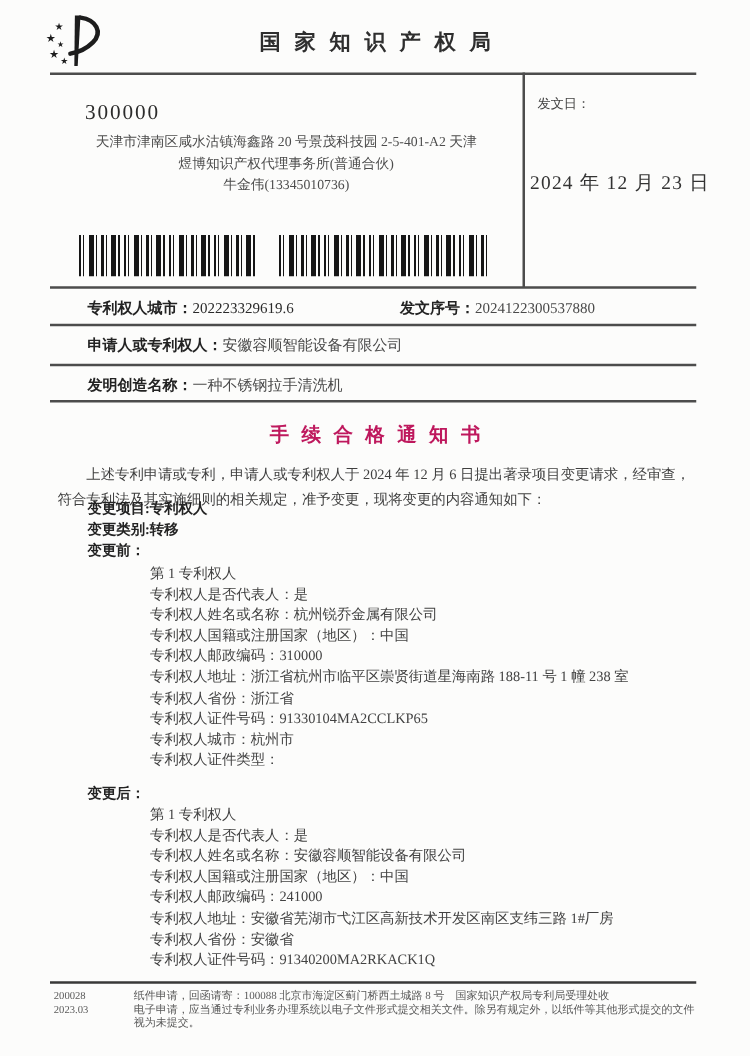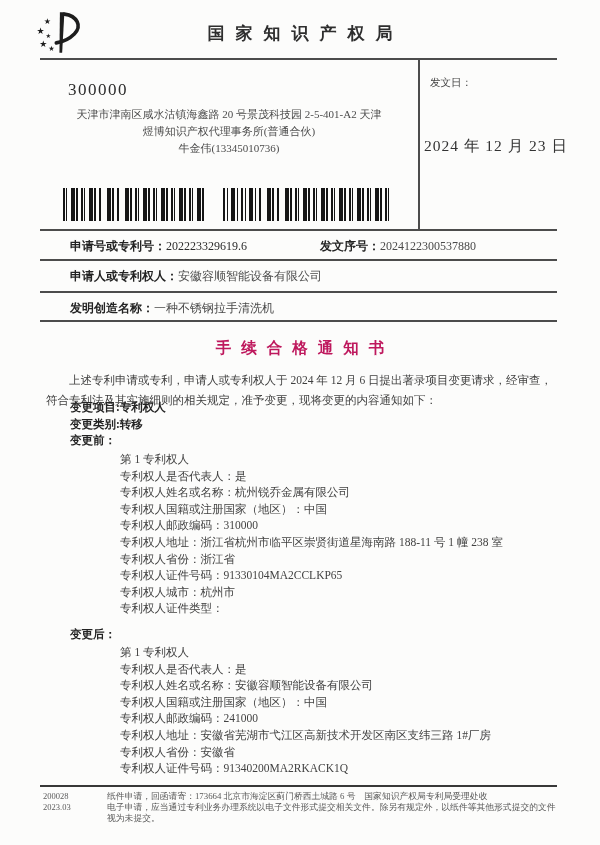--- a/index.html
+++ b/index.html
@@ -86,21 +86,21 @@
 
   <div class="vrule" style="top:58px;left:418px;height:172px;"></div>
   <div class="abs date-label">发文日：</div>
   <div class="abs date-value">2024 年 12 月 23 日</div>
 
   <div class="barcode bc1"></div>
   <div class="barcode bc2"></div>
 
   <div class="rule" style="top:229px;left:40px;width:517px;"></div>
   <div class="row" style="top:238px;left:70px;">
-    <span class="lbl">申请号或专利号：</span><span class="num-strong">202223329619.6</span>
+    <span class="lbl">专利权人城市：</span><span class="num-strong">202223329619.6</span>
   </div>
   <div class="row" style="top:238px;left:320px;">
     <span class="lbl">发文序号：</span><span>2024122300537880</span>
   </div>
   <div class="rule" style="top:259px;left:40px;width:517px;"></div>
   <div class="row" style="top:268px;left:70px;">
     <span class="lbl">申请人或专利权人：</span><span>安徽容顺智能设备有限公司</span>
   </div>
   <div class="rule" style="top:291px;left:40px;width:517px;"></div>
   <div class="row" style="top:300px;left:70px;">
@@ -141,17 +141,17 @@
     <div>专利权人省份：安徽省</div>
     <div>专利权人证件号码：91340200MA2RKACK1Q</div>
   </div>
 
   <div class="footer-rule"></div>
   <div class="abs form-codes">
     <div>200028</div>
     <div>2023.03</div>
   </div>
   <div class="abs footer-text">
-    <div>纸件申请，回函请寄：173664 北京市海淀区蓟门桥西土城路 6 号　国家知识产权局专利局受理处收</div>
+    <div>纸件申请，回函请寄：100088 北京市海淀区蓟门桥西土城路 8 号　国家知识产权局专利局受理处收</div>
     <div>电子申请，应当通过专利业务办理系统以电子文件形式提交相关文件。除另有规定外，以纸件等其他形式提交的文件视为未提交。</div>
   </div>
 
 </div>
 
 </body></html>

